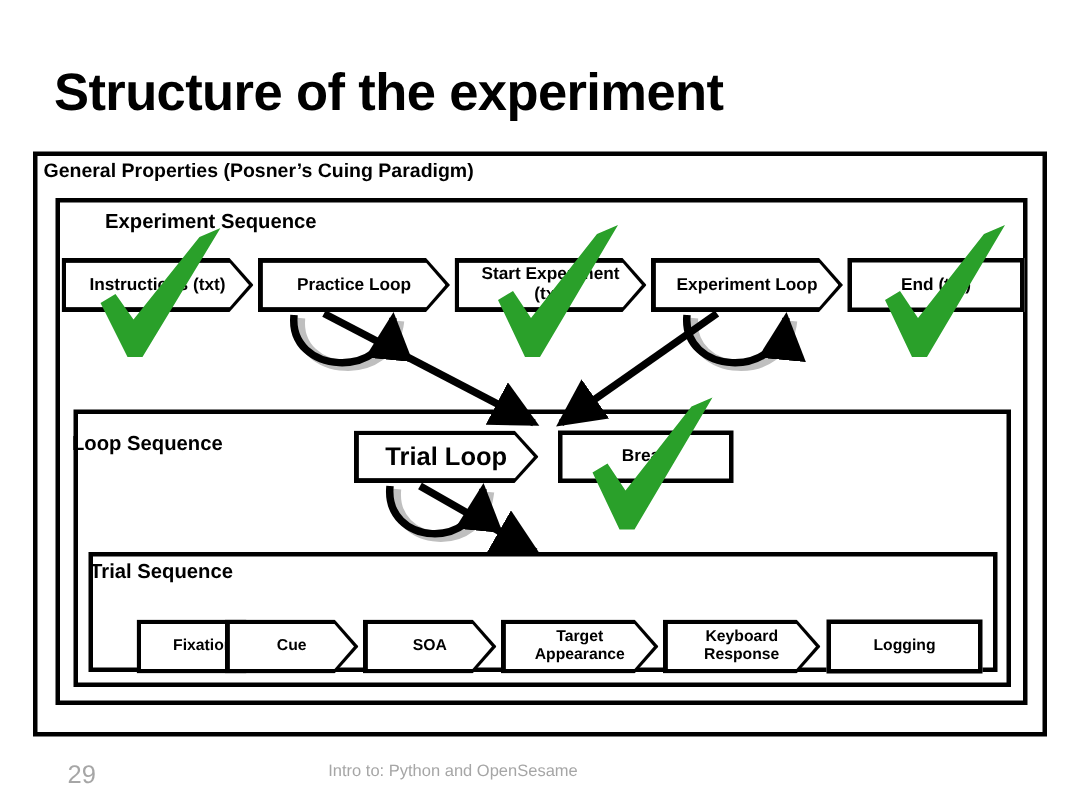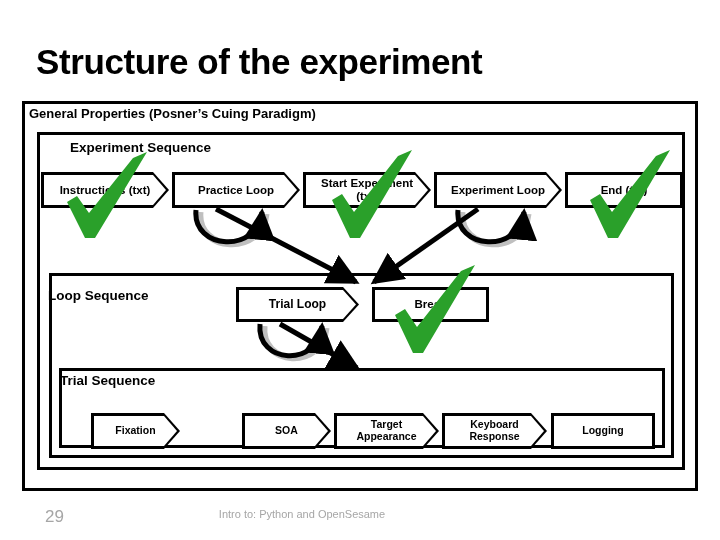--- a/index.html
+++ b/index.html
@@ -120,34 +120,39 @@
         <span class="txt" style="font-size:11.5px;font-weight:bold;">Experiment Loop</span>
       </div>
   </div>
 
   <div class="step rect" style="left:565px;top:172px;width:118px;height:36px;">
     <span class="txt" style="font-size:11.5px;font-weight:bold;">End (txt)</span>
   </div>
 
   <div class="step arrow" style="left:236px;top:287px;width:123px;height:35px;">
     <div class="inner">
-        <span class="txt" style="font-size:12px;font-weight:bold;">Trial Loop</span>
+        <span class="txt" style="font-size:17px;font-weight:bold;">Trial Loop</span>
       </div>
   </div>
 
   <div class="step rect" style="left:372px;top:287px;width:117px;height:35px;">
     <span class="txt" style="font-size:11.5px;font-weight:bold;">Break</span>
   </div>
 
   <div class="step arrow" style="left:58px;top:413px;width:89px;height:36px;margin-left:33px;">
     <div class="inner">
         <span class="txt" style="font-size:10.5px;font-weight:bold;">Fixation</span>
       </div>
   </div>
 
+  <div class="step arrow" style="left:150px;top:413px;width:89px;height:36px;">
+    <div class="inner">
+        <span class="txt" style="font-size:10.5px;font-weight:bold;">Cue</span>
+      </div>
+  </div>
 
   <div class="step arrow" style="left:334px;top:413px;width:105px;height:36px;">
     <div class="inner">
         <span class="txt" style="font-size:10.5px;font-weight:bold;">Target Appearance</span>
       </div>
   </div>
 
   <div class="step arrow" style="left:242px;top:413px;width:89px;height:36px;">
     <div class="inner">
         <span class="txt" style="font-size:10.5px;font-weight:bold;">SOA</span>

